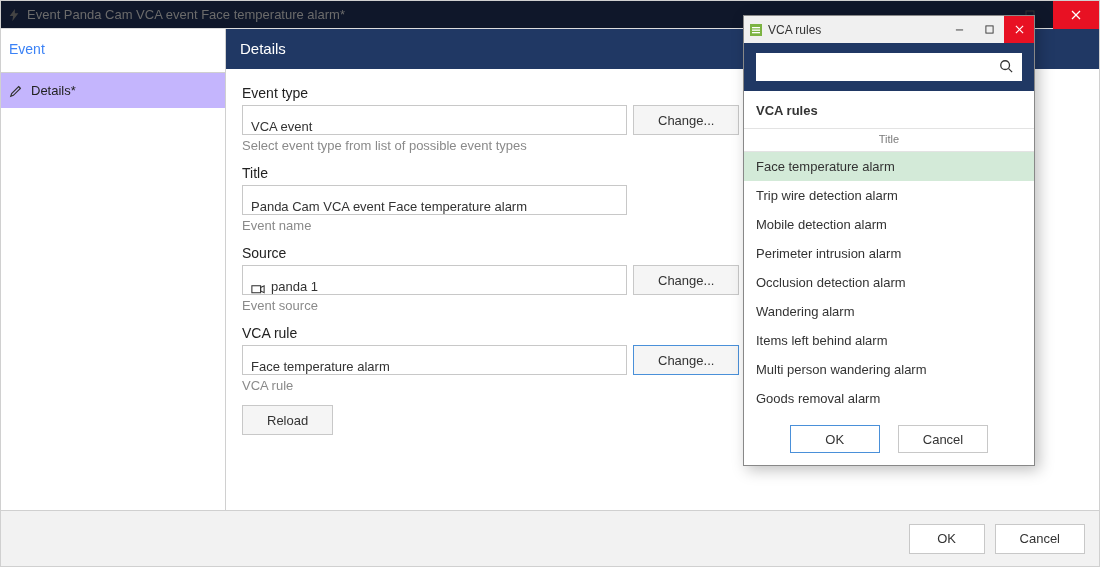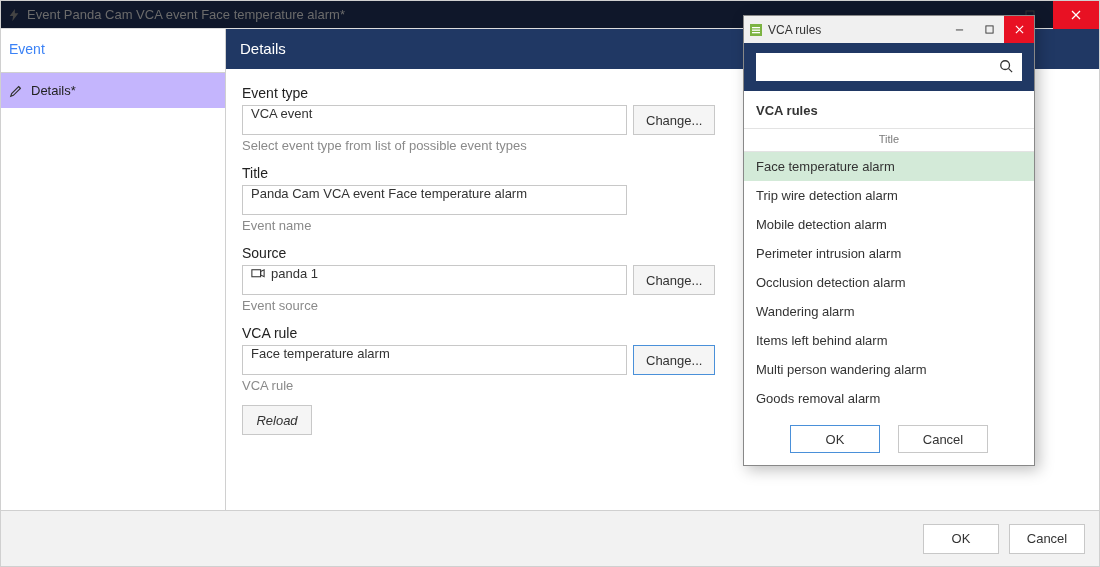--- a/index.html
+++ b/index.html
@@ -94,32 +94,32 @@
     overflow: auto;
   }
   .form-group { margin-bottom: 12px; }
   .fg-label { font-size: 14px; color: #222; margin-bottom: 4px; display:block; }
   .fg-row { display: flex; gap: 6px; }
   .field-box {
     border: 1px solid #c8c8c8;
     height: 30px;
     padding: 0 8px;
     display: flex;
-    align-items: flex-start;
+    align-items: flex-end;
     gap: 6px;
     background: #fff;
     flex: 0 0 385px;
     color: #333;
   }
   .field-hint { font-size: 13px; color: #8a8a8a; margin-top: 3px; }
   .btn {
     border: 1px solid #c8c8c8;
     background: #f5f5f5;
     height: 30px;
-    padding: 0 12px;
+    padding: 0 24px;
     font-size: 13px;
     color: #333;
     display: inline-flex;
     align-items: center;
     justify-content: center;
     cursor: pointer;
   }
   .btn.focused { border: 1px solid #4a90d9; }
 
   
@@ -300,21 +300,21 @@
           <label class="fg-label">VCA rule</label>
           <div class="fg-row">
             <div class="field-box">
               <span>Face temperature alarm</span>
             </div>
             <button class="btn focused">Change...</button>
           </div>
           <div class="field-hint">VCA rule</div>
         </div>
 
-        <button class="btn" style="min-width:70px;font-style:italic;">Reload</button>
+        <button class="btn" style="min-width:70px;">Reload</button>
       </div>
     </div>
   </div>
 
   <div class="footer">
     <button class="btn">OK</button>
     <button class="btn">Cancel</button>
   </div>
 </div>
 

